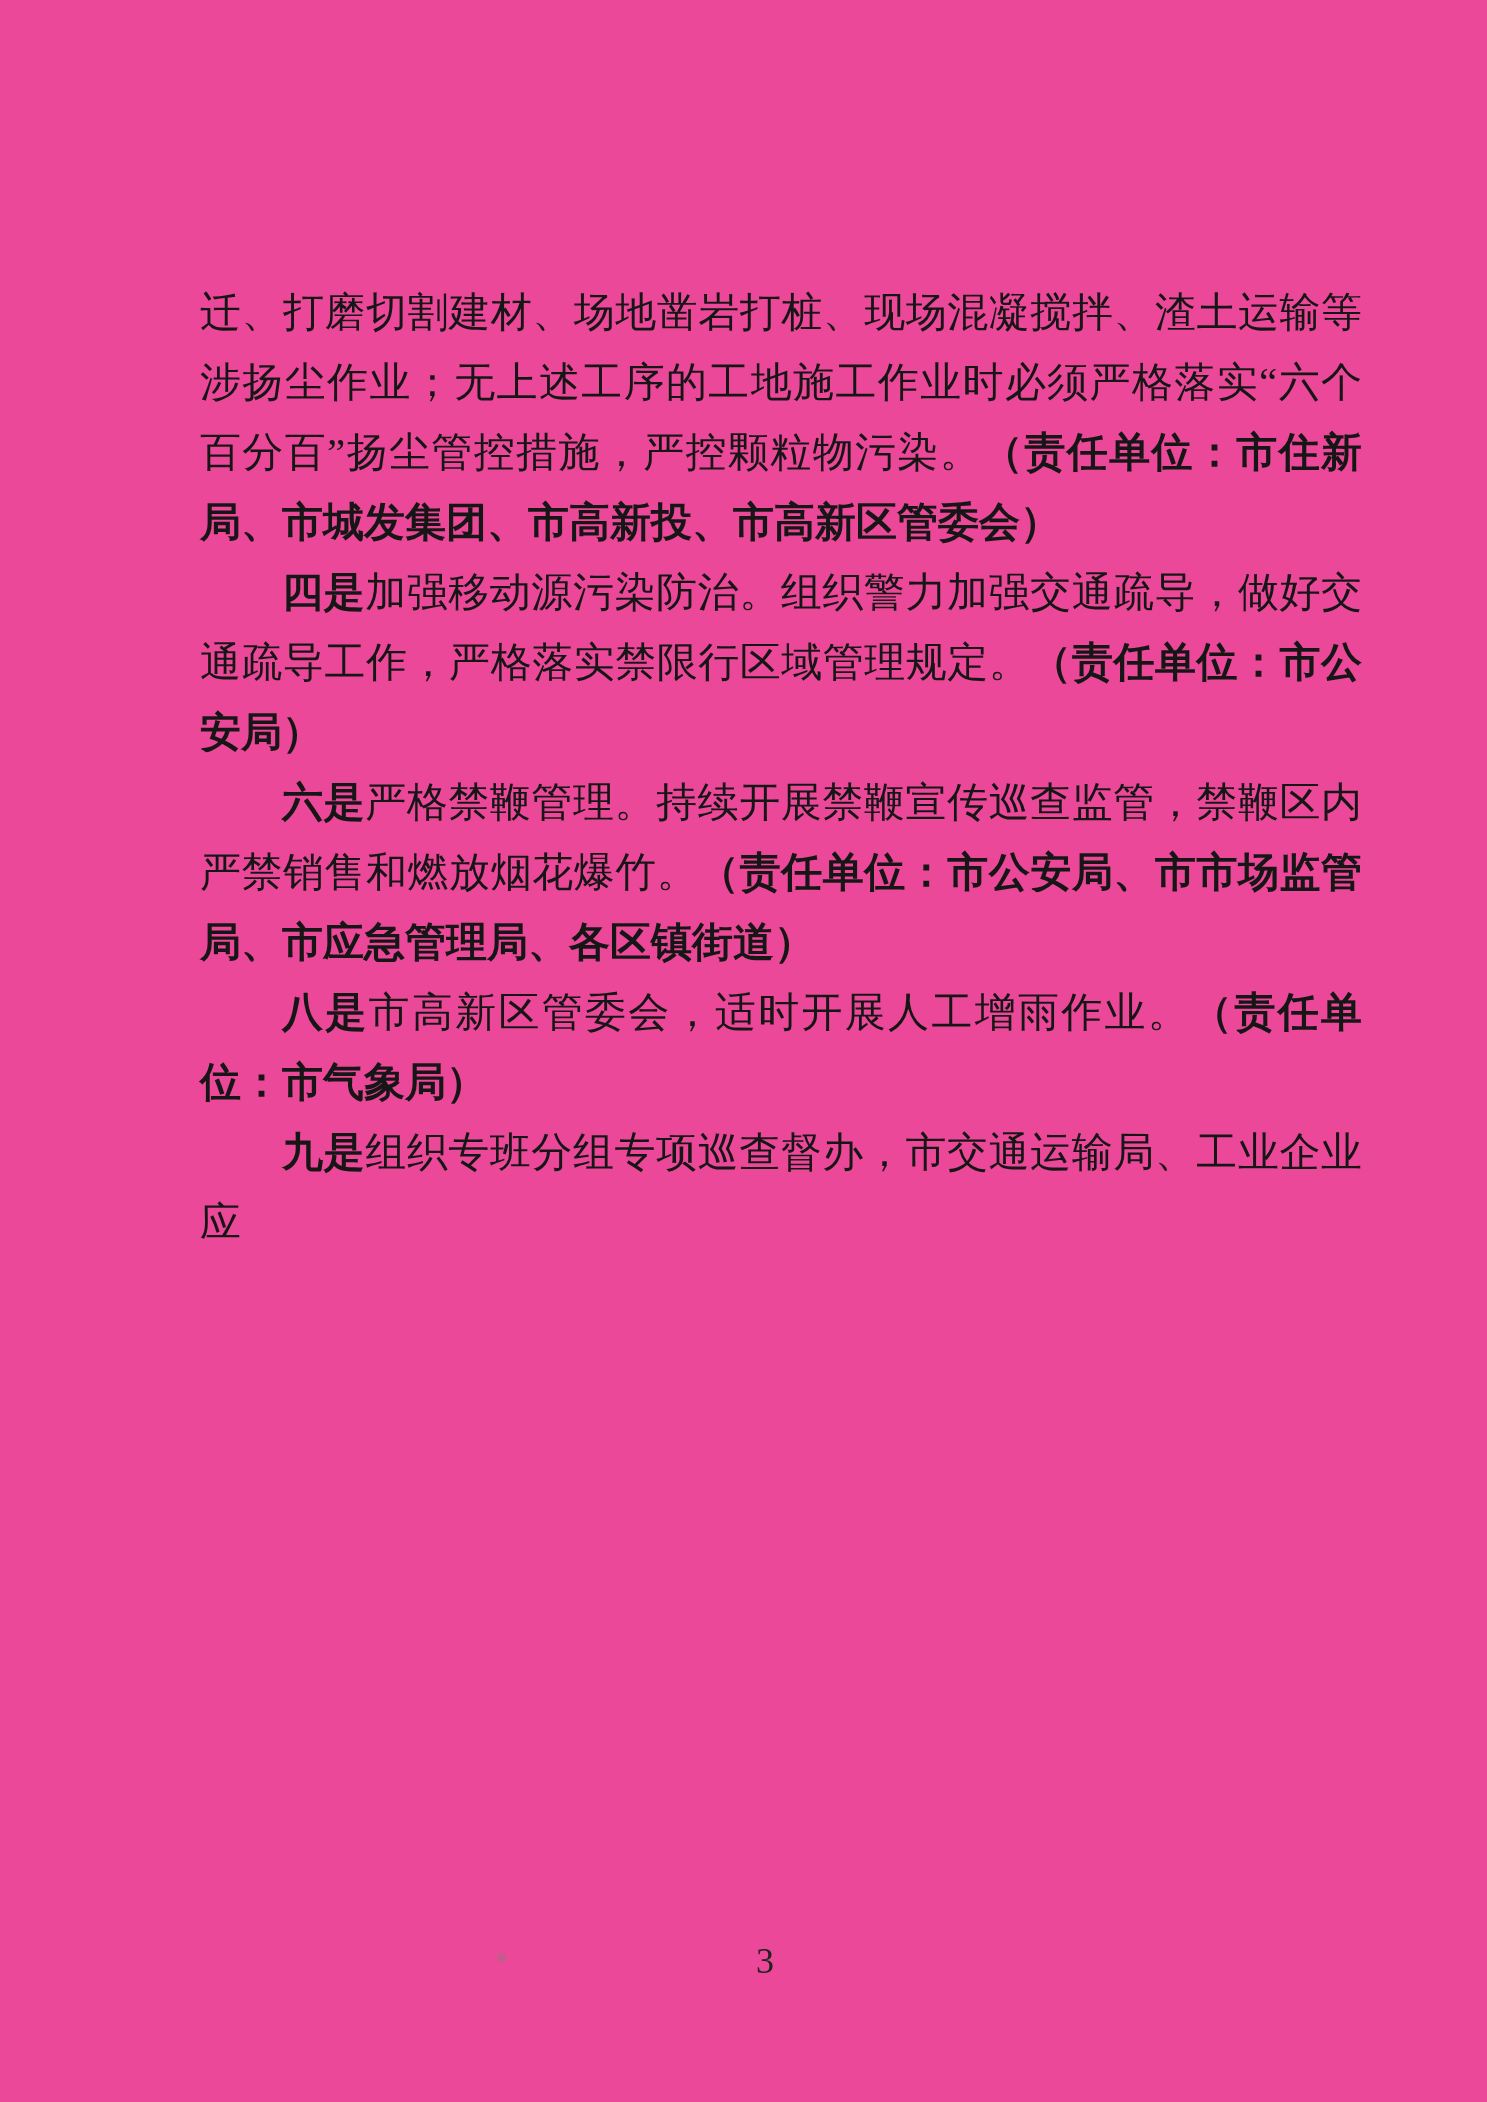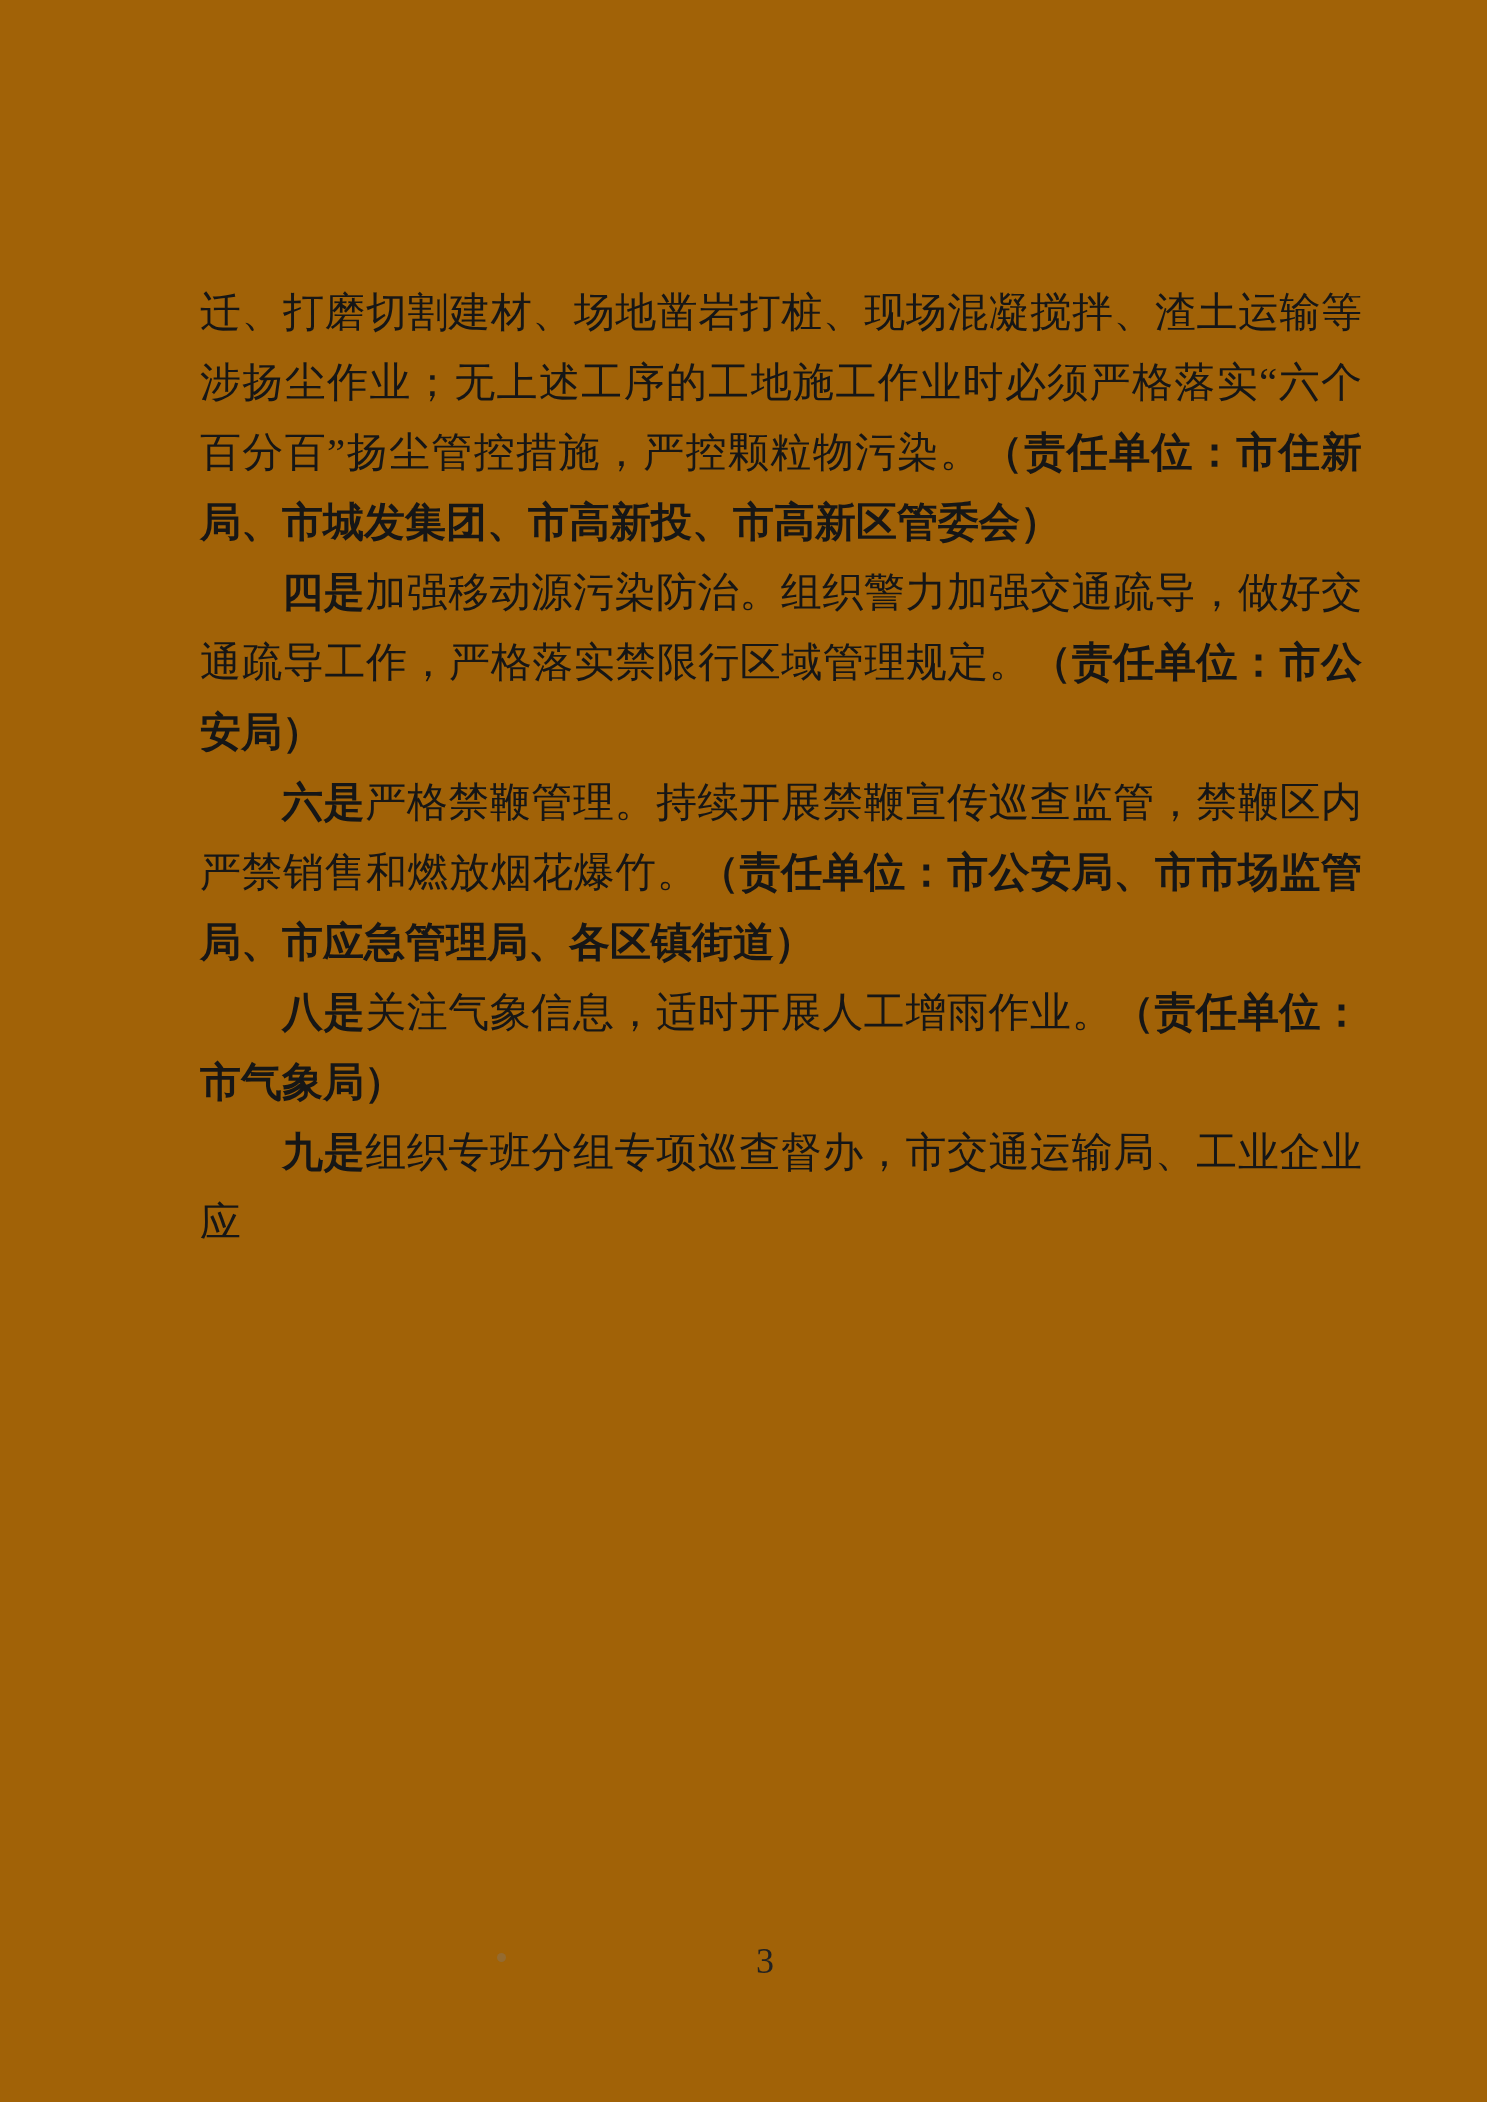--- a/index.html
+++ b/index.html
@@ -1,20 +1,20 @@
 <!DOCTYPE html>
 <html lang="zh"><head>
 <meta charset="utf-8">
 <style>
   html, body { margin: 0; padding: 0; background: #ffffff; }
   .page {
     position: relative;
     width: 1487px;
     height: 2102px;
-    background: #a16207;
+    background: #ec4899;
     color: #161616;
     font-family: "Liberation Serif", "DejaVu Serif", serif;
     overflow: hidden;
   }
   .content {
     position: absolute;
     left: 200px;
     top: 277px;
     width: 1162px;
     font-size: 41px;
@@ -55,21 +55,21 @@
 
     <p class="para continuation"><span class="body">迁、打磨切割建材、场地凿岩打桩、现场混凝搅拌、渣土运输等涉扬尘作业；无上述工序的工地施工作业时必须严格落实“六个百分百”扬尘管控措施，严控颗粒物污染。</span><span class="unit">（责任单位：市住新局、市城发集团、市高新投、市高新区管委会）</span></p>
 
 
     <p class="para"><span class="lead">四是</span><span class="body">加强移动源污染防治。组织警力加强交通疏导，做好交通疏导工作，严格落实禁限行区域管理规定。</span><span class="unit">（责任单位：市公安局）</span></p>
 
 
     <p class="para"><span class="lead">六是</span><span class="body">严格禁鞭管理。持续开展禁鞭宣传巡查监管，禁鞭区内严禁销售和燃放烟花爆竹。</span><span class="unit">（责任单位：市公安局、市市场监管局、市应急管理局、各区镇街道）</span></p>
 
 
-    <p class="para"><span class="lead">八是</span><span class="body">关注气象信息，适时开展人工增雨作业。</span><span class="unit">（责任单位：市气象局）</span></p>
+    <p class="para"><span class="lead">八是</span><span class="body">市高新区管委会，适时开展人工增雨作业。</span><span class="unit">（责任单位：市气象局）</span></p>
 
     <p class="para"><span class="lead">九是</span><span class="body">组织专班分组专项巡查督办，市交通运输局、工业企业应</span><span class="unit"></span></p>
 
   </div>
 
   <div class="artifact"></div>
 
   <div class="pagenum">3</div>
 
 </div>

